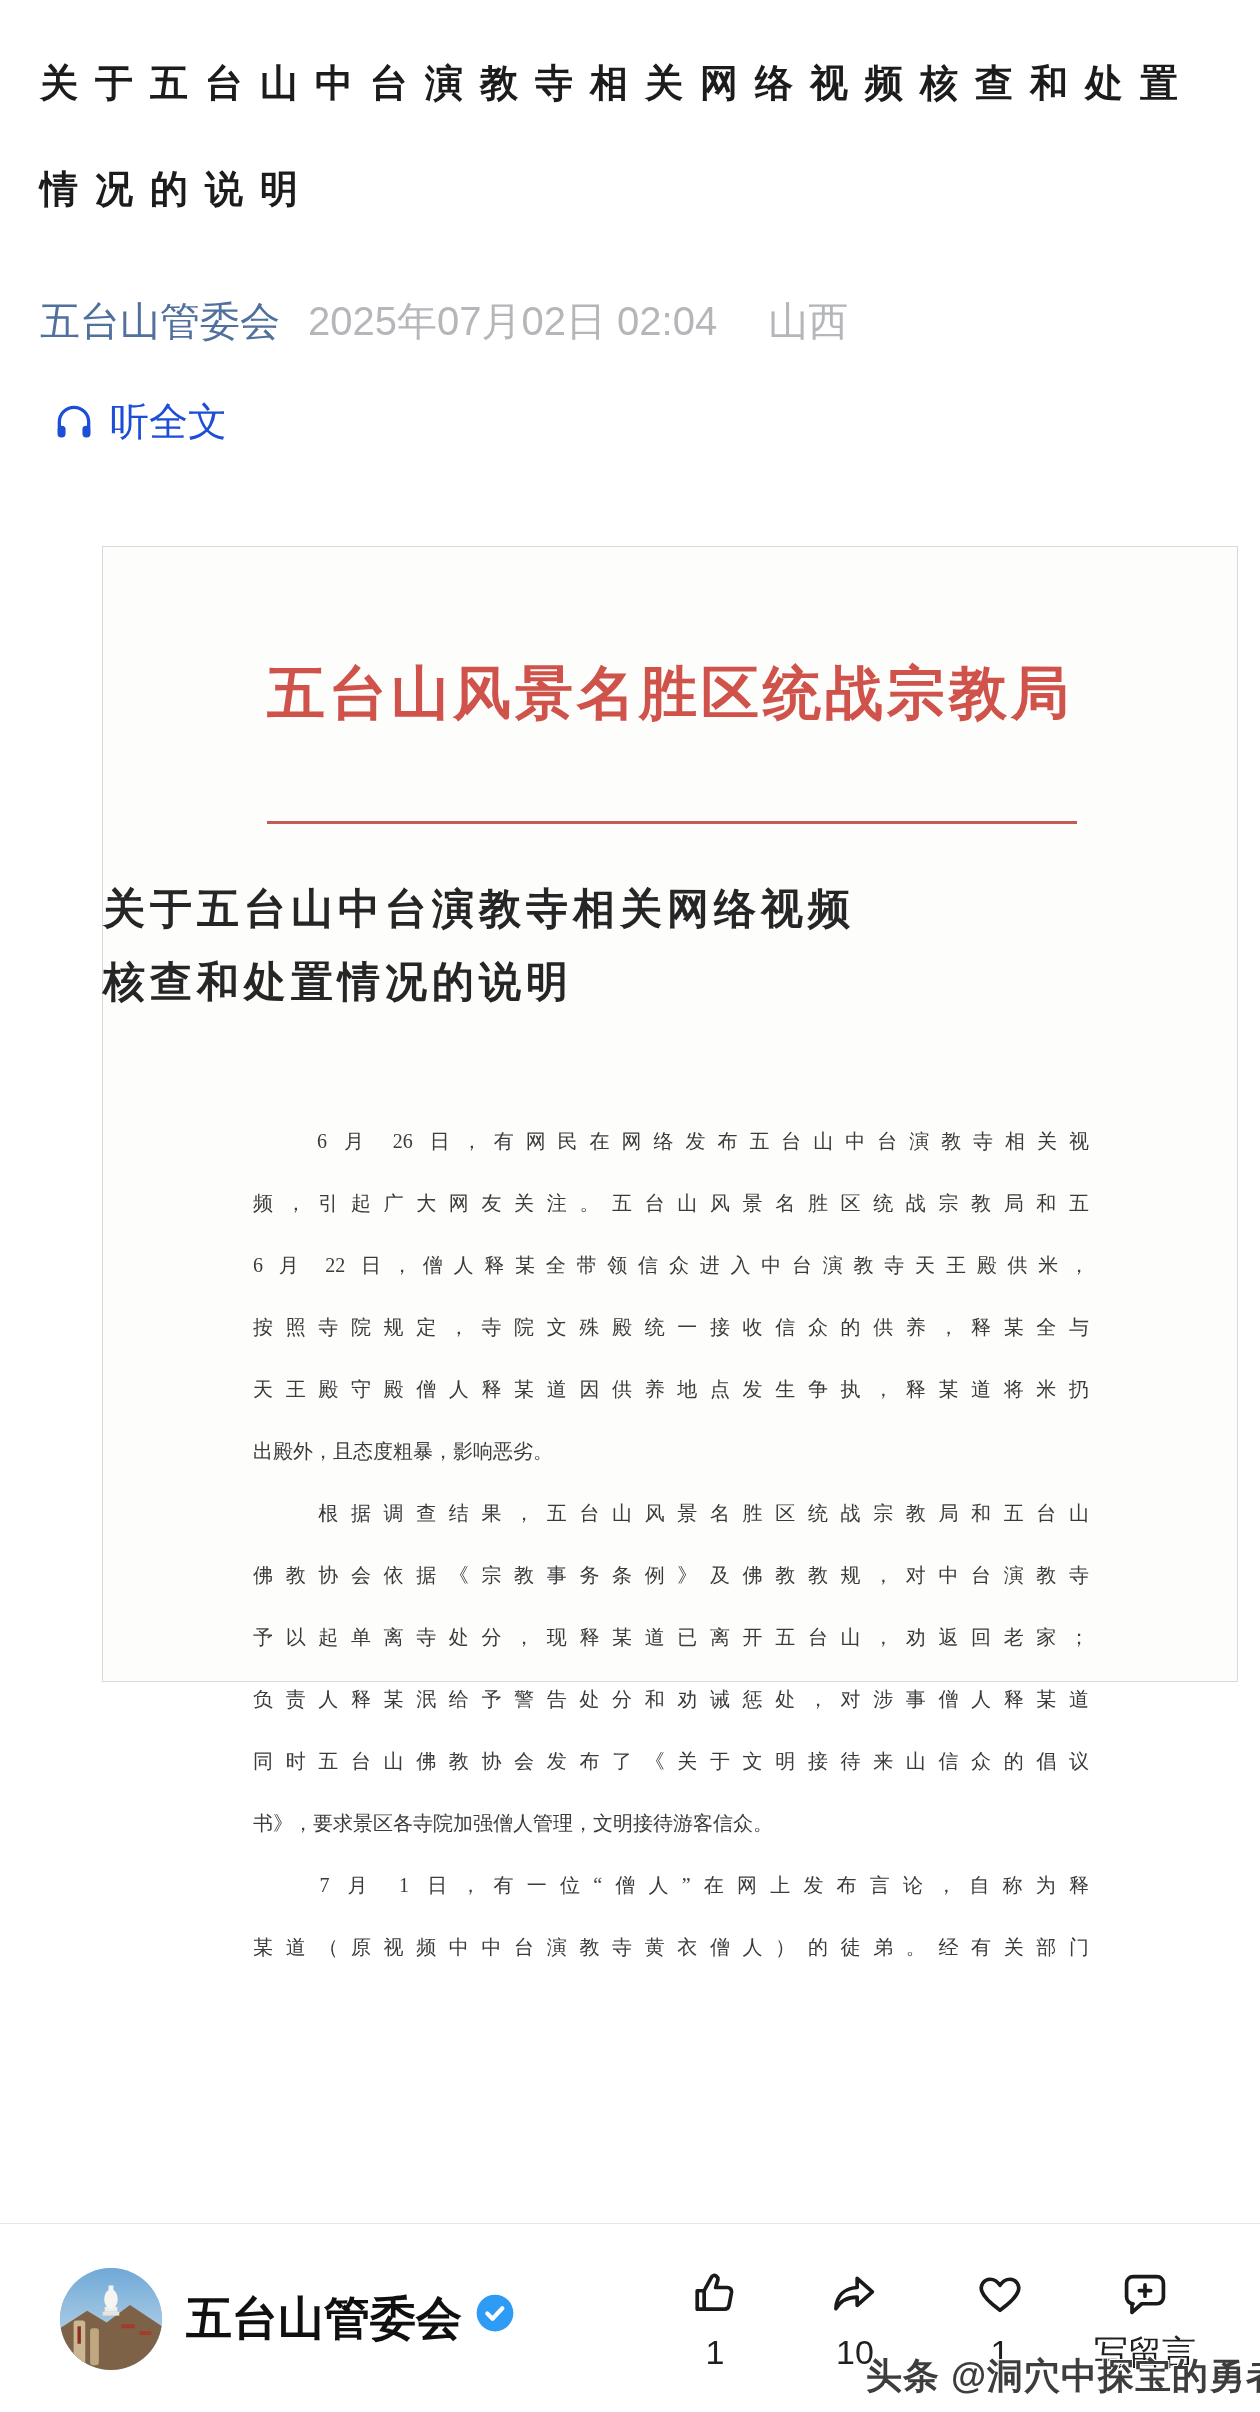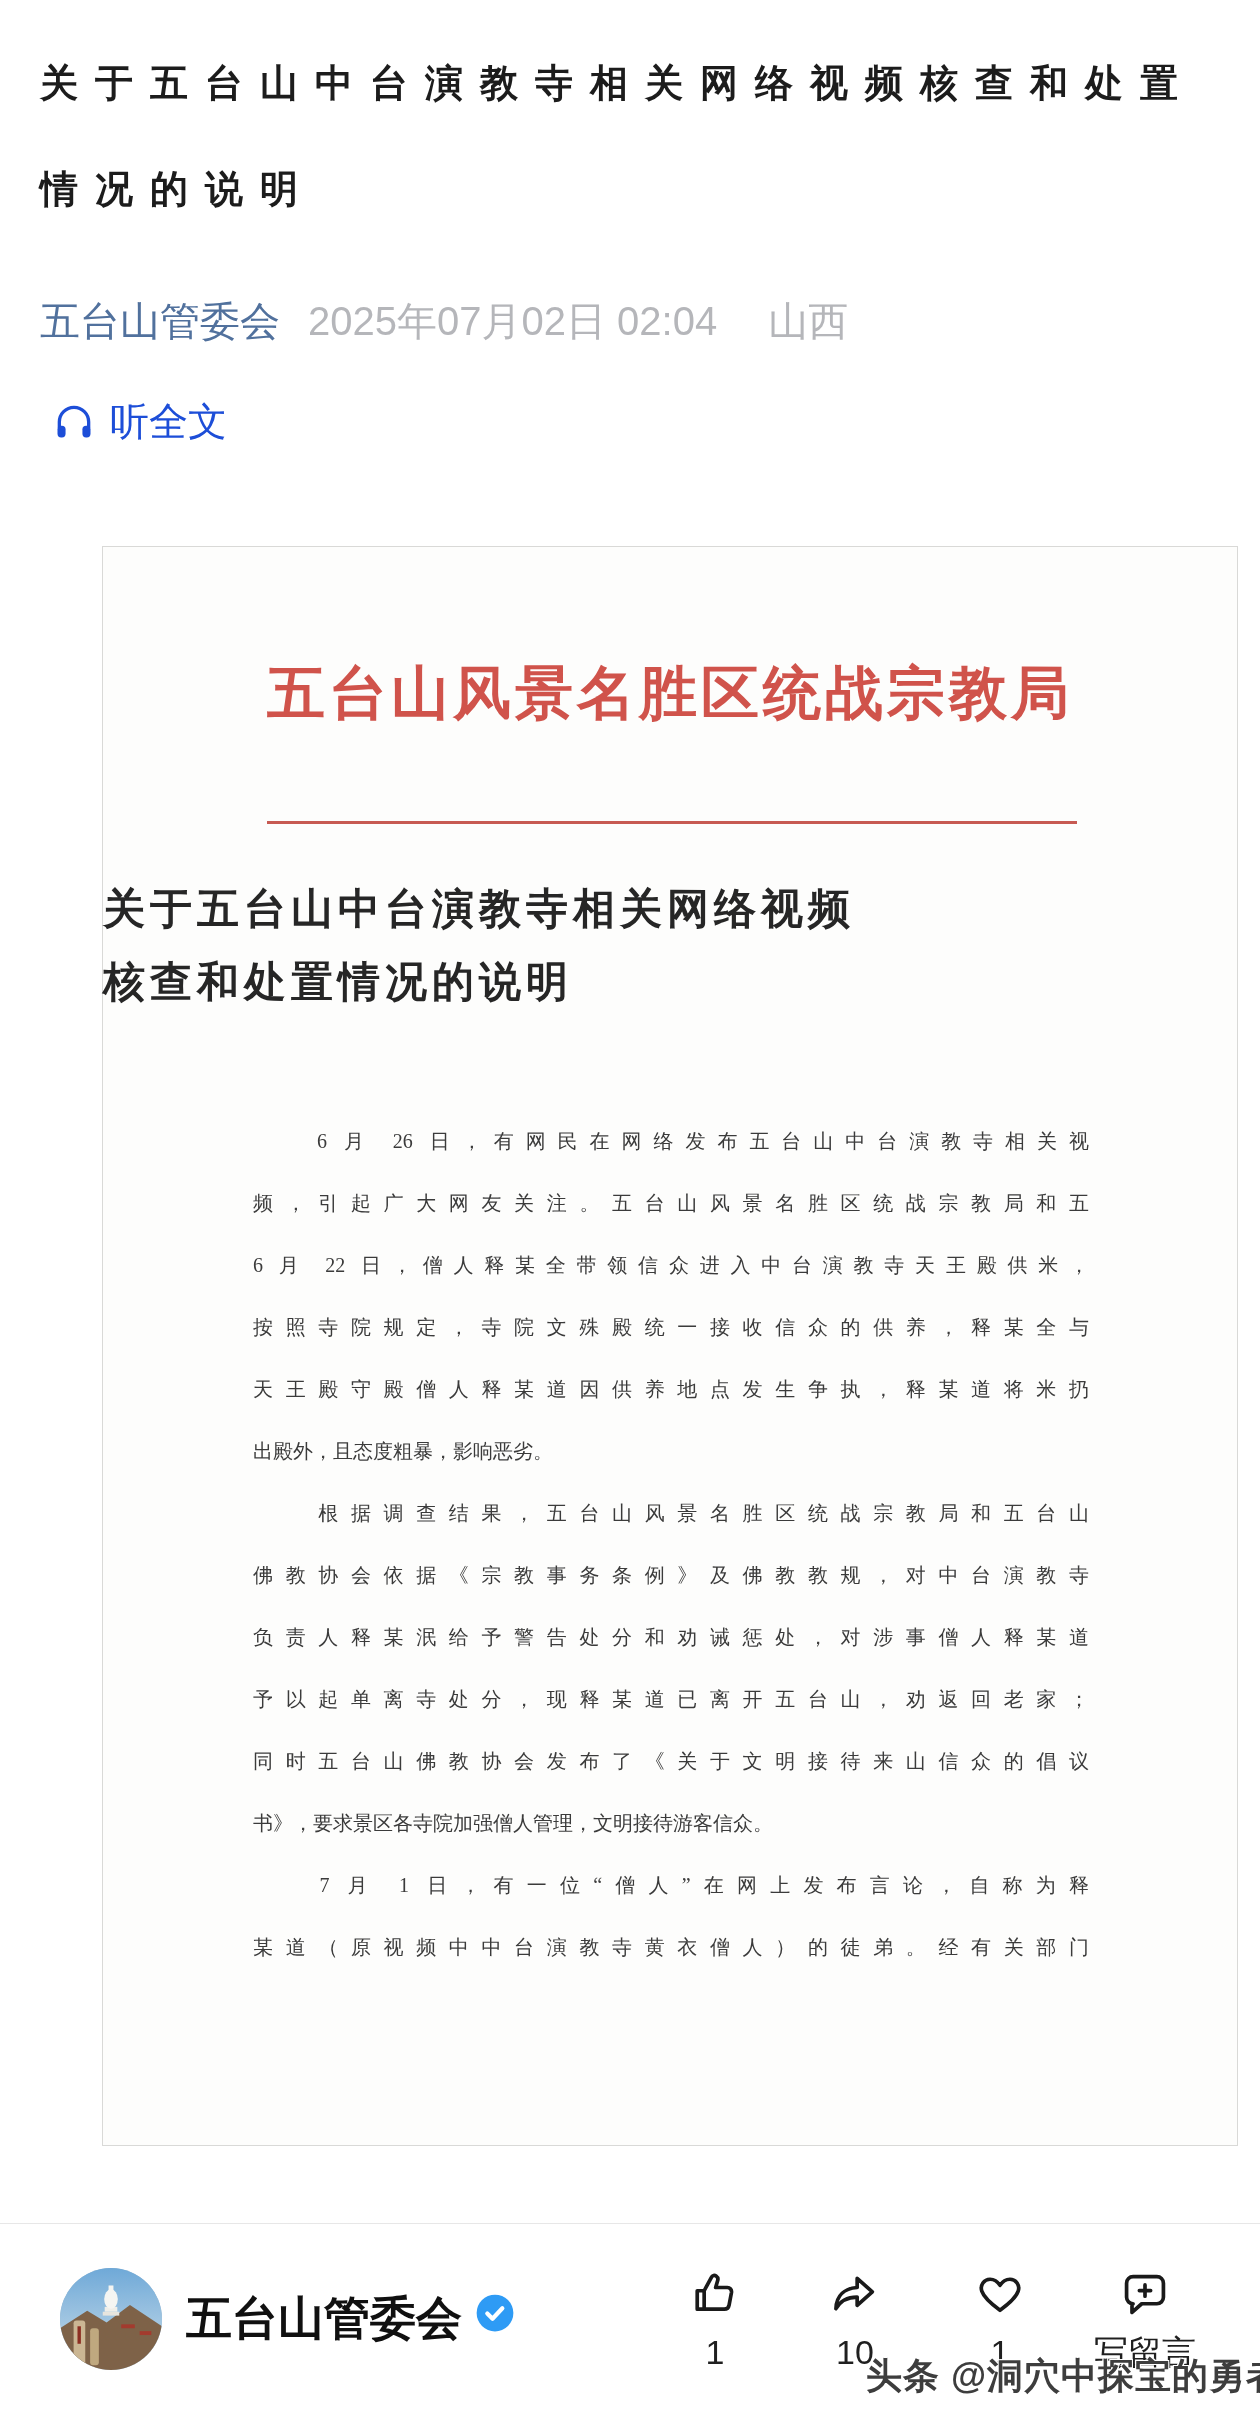--- a/index.html
+++ b/index.html
@@ -10,21 +10,21 @@
   .title{margin:30px 40px 0 40px;width:1170px;font-size:38px;line-height:106px;
          font-weight:700;color:#1c1c1c;letter-spacing:17px;}
   .byline{display:flex;align-items:center;gap:28px;margin:52px 40px 0 40px;font-size:40px;}
   .author-link{color:#51719d;}
   .pub-date,.pub-region{color:#b5b6ba;}
   .pub-region{margin-left:23px;}
   .listen{display:flex;align-items:center;gap:14px;margin:46px 40px 0 52px;color:#1d4ed8;font-size:39px;}
   .listen svg{width:44px;height:44px;display:block;}
 
   
-  .doc{position:absolute;left:62px;top:530px;width:1136px;height:1600px;
+  .doc{position:absolute;left:62px;top:530px;width:1136px;height:1136px;
        background:#fdfdfc;border:1px solid #d9d9d7;box-sizing:border-box;
        font-family:"Liberation Serif",serif;}
   .letterhead{position:absolute;left:0;top:108px;width:100%;text-align:center;
               font-size:58px;font-weight:700;color:#d0534b;letter-spacing:4px;white-space:nowrap;}
   .red-line{position:absolute;left:164px;top:274px;width:810px;height:3px;background:#c75a52;}
   .doc-title{position:absolute;left:0;top:326px;width:100%;text-align:left;
              font-size:42px;line-height:73px;font-weight:700;color:#262626;letter-spacing:5px;}
   .doc-body{position:absolute;left:150px;top:563px;width:836px;color:#3b3b3b;}
   .doc-line{height:62px;line-height:62px;font-size:20px;overflow:hidden;
             text-align:justify;text-align-last:justify;white-space:nowrap;}
@@ -83,22 +83,22 @@
     </div>
     <div class="doc-body">
         <div class="doc-line">　　6 月 26 日，有网民在网络发布五台山中台演教寺相关视</div>
         <div class="doc-line">频，引起广大网友关注。五台山风景名胜区统战宗教局和五</div>
         <div class="doc-line">6 月 22 日，僧人释某全带领信众进入中台演教寺天王殿供米，</div>
         <div class="doc-line">按照寺院规定，寺院文殊殿统一接收信众的供养，释某全与</div>
         <div class="doc-line">天王殿守殿僧人释某道因供养地点发生争执，释某道将米扔</div>
         <div class="doc-line end">出殿外，且态度粗暴，影响恶劣。</div>
         <div class="doc-line">　　根据调查结果，五台山风景名胜区统战宗教局和五台山</div>
         <div class="doc-line">佛教协会依据《宗教事务条例》及佛教教规，对中台演教寺</div>
+        <div class="doc-line">予以起单离寺处分，现释某道已离开五台山，劝返回老家；</div>
         <div class="doc-line">负责人释某泯给予警告处分和劝诫惩处，对涉事僧人释某道</div>
-        <div class="doc-line">予以起单离寺处分，现释某道已离开五台山，劝返回老家；</div>
         <div class="doc-line">同时五台山佛教协会发布了《关于文明接待来山信众的倡议</div>
         <div class="doc-line end">书》，要求景区各寺院加强僧人管理，文明接待游客信众。</div>
         <div class="doc-line">　　7 月 1 日，有一位“僧人”在网上发布言论，自称为释</div>
         <div class="doc-line">某道（原视频中中台演教寺黄衣僧人）的徒弟。经有关部门</div>
       </div>
   </figure>
 
   <div class="divider"></div>
 
   <div class="footer">

